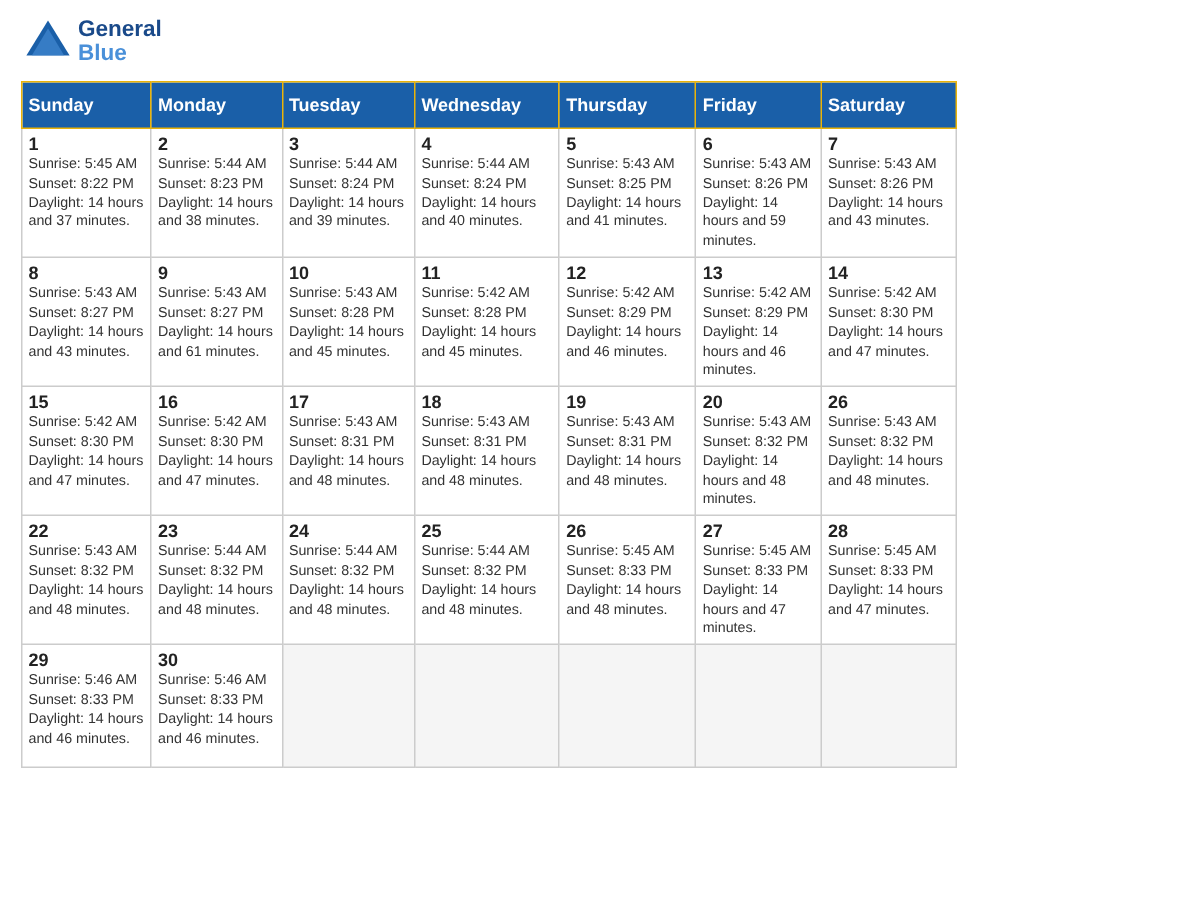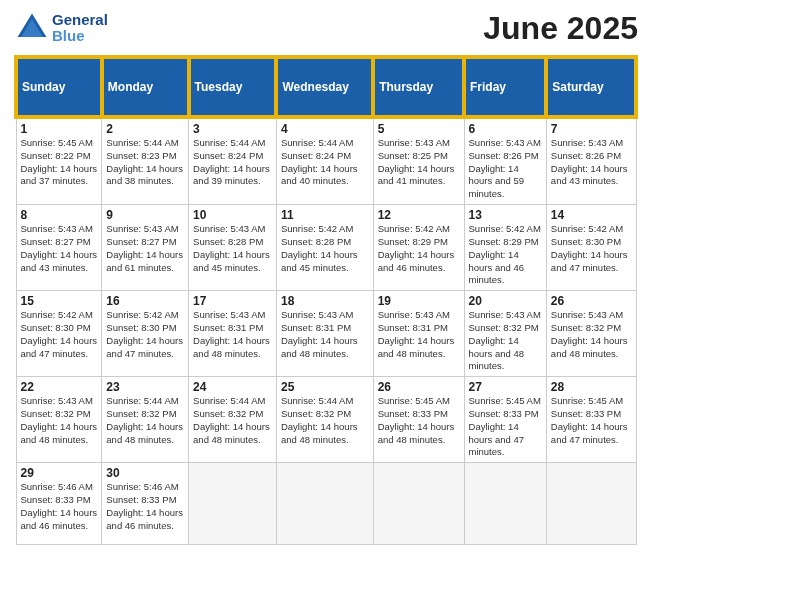--- a/index.html
+++ b/index.html
@@ -43,25 +43,25 @@
       color: #444;
     }
     .calendar {
       width: 100%;
       border-collapse: collapse;
       font-size: 10px;
     }
     .calendar th {
       background: #1a5fa8;
       color: #fff;
-      padding: 21px 4px;
+      padding: 8px 4px;
       text-align: left;
       font-size: 12px;
       font-weight: bold;
-      border: 4px solid #eab308;
+      border: 1px solid #eab308;
       margin-left: 20px;
     }
     .calendar td {
       border: 1px solid #ccc;
       vertical-align: top;
       padding: 3px 4px;
       width: 113px;
       height: 82px;
       background: #fff;
     }
@@ -90,21 +90,20 @@
       <svg class="logo-icon" viewBox="0 0 40 40">
         <polygon points="20,4 36,30 4,30" fill="#1a5fa8"></polygon>
         <polygon points="20,10 32,30 8,30" fill="#4a90d9" opacity="0.6"></polygon>
       </svg>
       <div>
         <div style="font-size:15px;font-weight:bold;color:#1a4a8a;line-height:1.1;">General</div>
         <div style="font-size:15px;font-weight:bold;color:#4a90d9;line-height:1.1;">Blue</div>
       </div>
     </div>
     <div class="title-block">
-      <div class="month-title">June 2025</div>
     </div>
   </div>
 
   <table class="calendar">
     <thead>
       <tr>
         <th>Sunday</th>
         <th>Monday</th>
         <th>Tuesday</th>
         <th>Wednesday</th>

